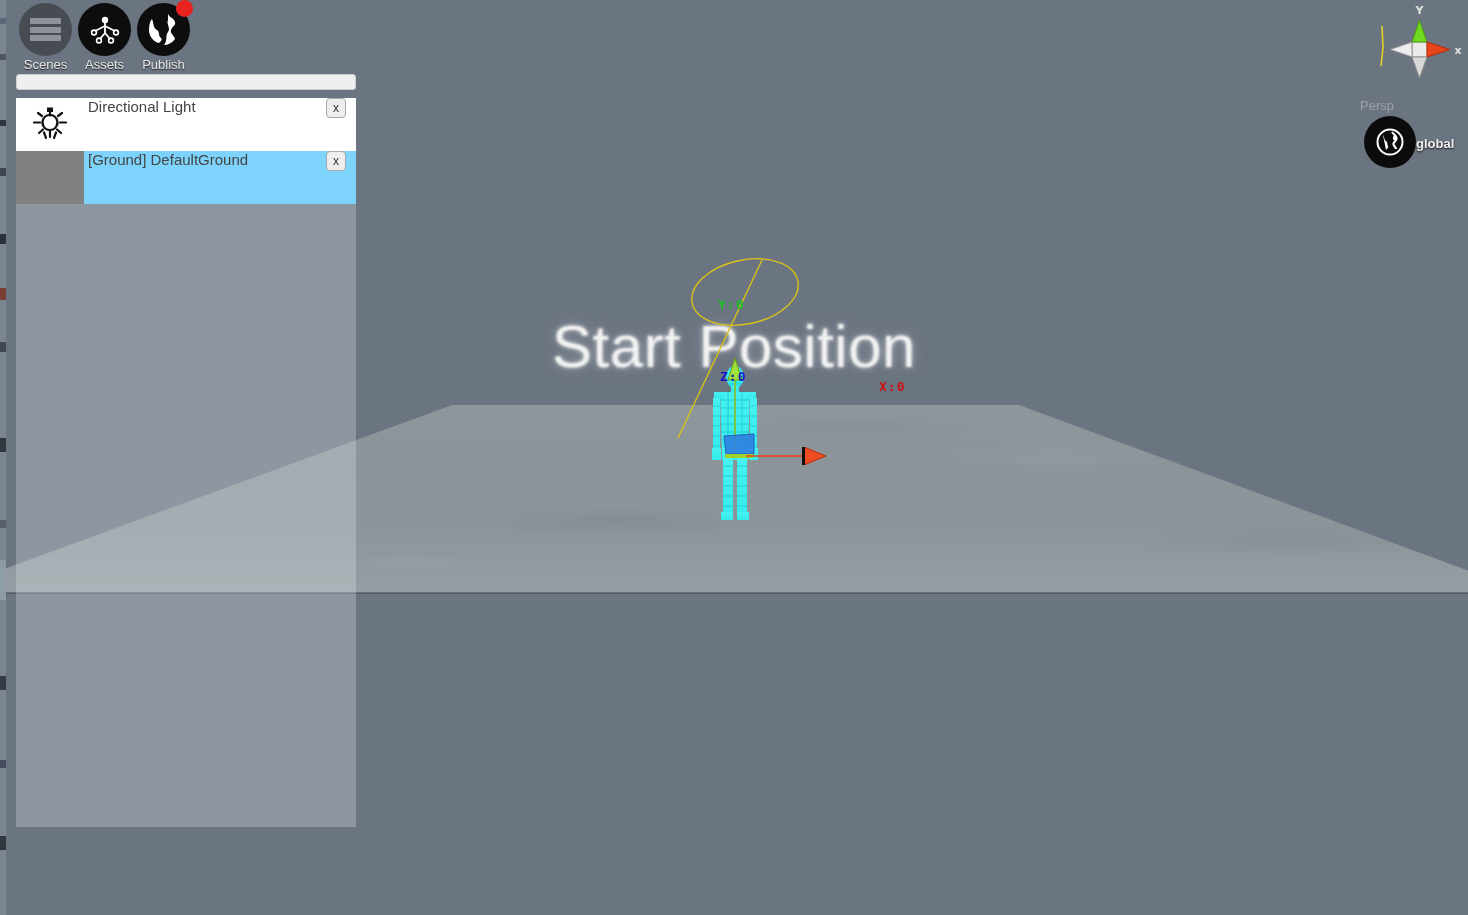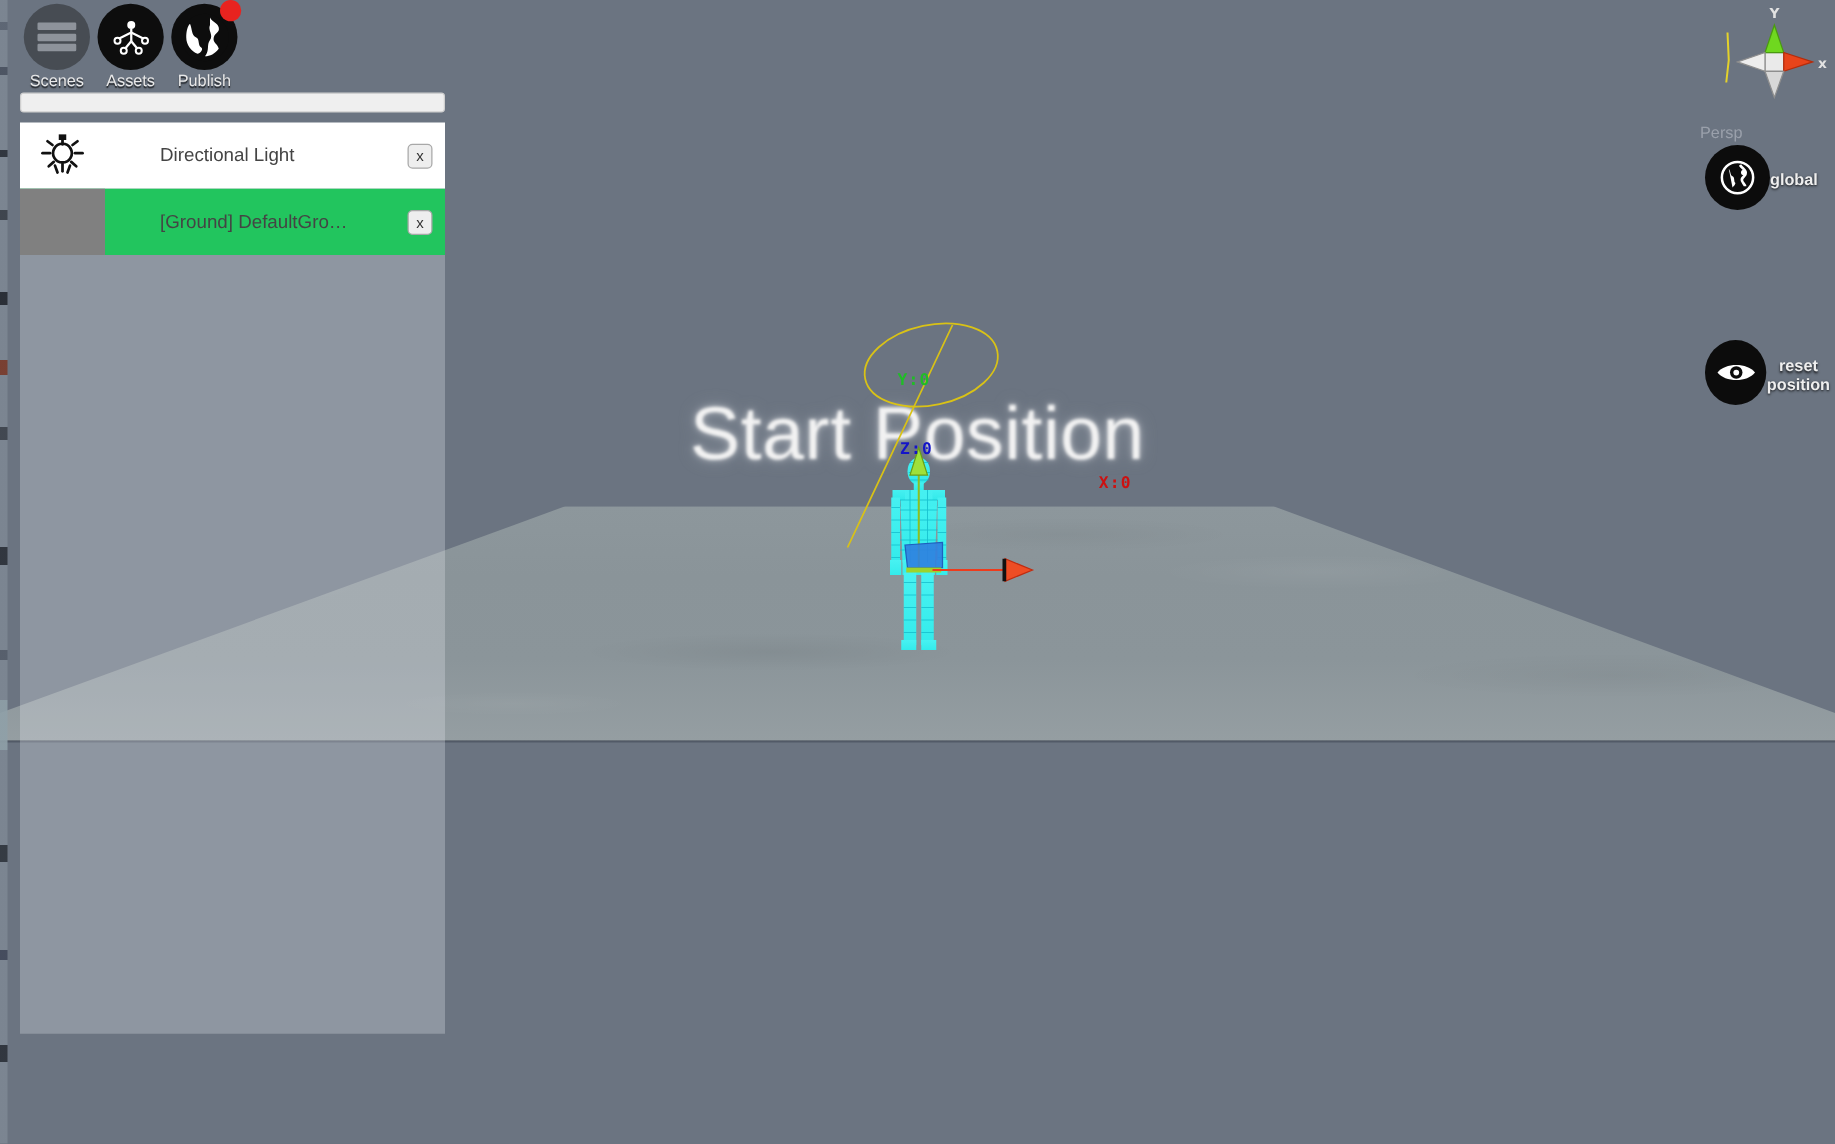--- a/index.html
+++ b/index.html
@@ -72,21 +72,21 @@
   
   .axis-readout {
     position:absolute;
     font-family:"DejaVu Sans Mono", monospace;
     font-size:13px; font-weight:700;
     letter-spacing:1px;
     user-select:none;
     margin-top:10px;
   }
   #axis-y-readout { left:718px; top:287px; color:#1fbd26; }
-  #axis-z-readout { left:720px; top:342px; color:#1414c8;text-align:right; }
+  #axis-z-readout { left:720px; top:359px; color:#1414c8;text-align:right; }
   #axis-x-readout { left:879px; top:369px; color:#cc1111; }
 
   
   #left-edge-strip {
     position:absolute; left:0; top:0; width:6px; height:915px;
     background:
       linear-gradient(180deg,
         #7d8793 0 18px, #5c6573 18px 24px, #7d8793 24px 54px,
         #4a5260 54px 60px, #7d8793 60px 120px, #2b3038 120px 126px,
         #7d8793 126px 168px, #3a4049 168px 176px, #7d8793 176px 234px,
@@ -150,28 +150,27 @@
     color:#333;
     font-family:"Liberation Sans", sans-serif;
   }
 
   
   #object-list {
     position:absolute; left:0; top:98px;
     width:340px;
   }
   .object-row {
-    display:flex; align-items:center;
+    display:flex; align-items:flex-start;
     height:53px;
     position:relative;
     cursor:pointer;
-    gap:40px;
   }
   .object-row.light { background:#ffffff; }
-  .object-row.selected { background:#22c55e; }
+  .object-row.selected { background:#7dd3fc; }
   .row-icon {
     width:68px; height:53px;
     display:flex; align-items:center; justify-content:center;
     flex:0 0 68px;
   }
   .row-thumb {
     width:68px; height:53px; background:#808080; flex:0 0 68px;
   }
   .row-label {
     flex:1;
@@ -434,29 +433,16 @@
           <circle cx="15" cy="15" r="12.5" fill="none" stroke="#fff" stroke-width="2"></circle>
           <path d="M8 8 C10 11 9 13 11 14 C13 15 12 18 13 19 C14 20 12 22 11 23" fill="#fff"></path>
           <path d="M17 5 C19 8 21 8 21.5 11 C22 14 19 14 18.5 16.5 C18 19 21 20 21 22" fill="none" stroke="#fff" stroke-width="2.2"></path>
           <circle cx="20" cy="11" r="2.2" fill="#fff"></circle>
         </svg>
       </div>
       <div class="round-tool-label">global</div>
     </div>
 
 
-    <div class="round-tool" id="tool-reset">
-      <div class="round-tool-circle">
-        <svg width="34" height="22" viewBox="0 0 34 22" xmlns="http://www.w3.org/2000/svg">
-          <path d="M2 11 C8 3 26 3 32 11 C26 19 8 19 2 11 Z" fill="#fff"></path>
-          <circle cx="17" cy="11" r="5" fill="#0c0c0c"></circle>
-          <circle cx="17" cy="11" r="2.3" fill="#fff"></circle>
-        </svg>
-      </div>
-      <div class="round-tool-label">
-        <span>reset</span><br>
-        <span>position</span>
-      </div>
-    </div>
 
   </div>
 
 </div>
 
 </body></html>

